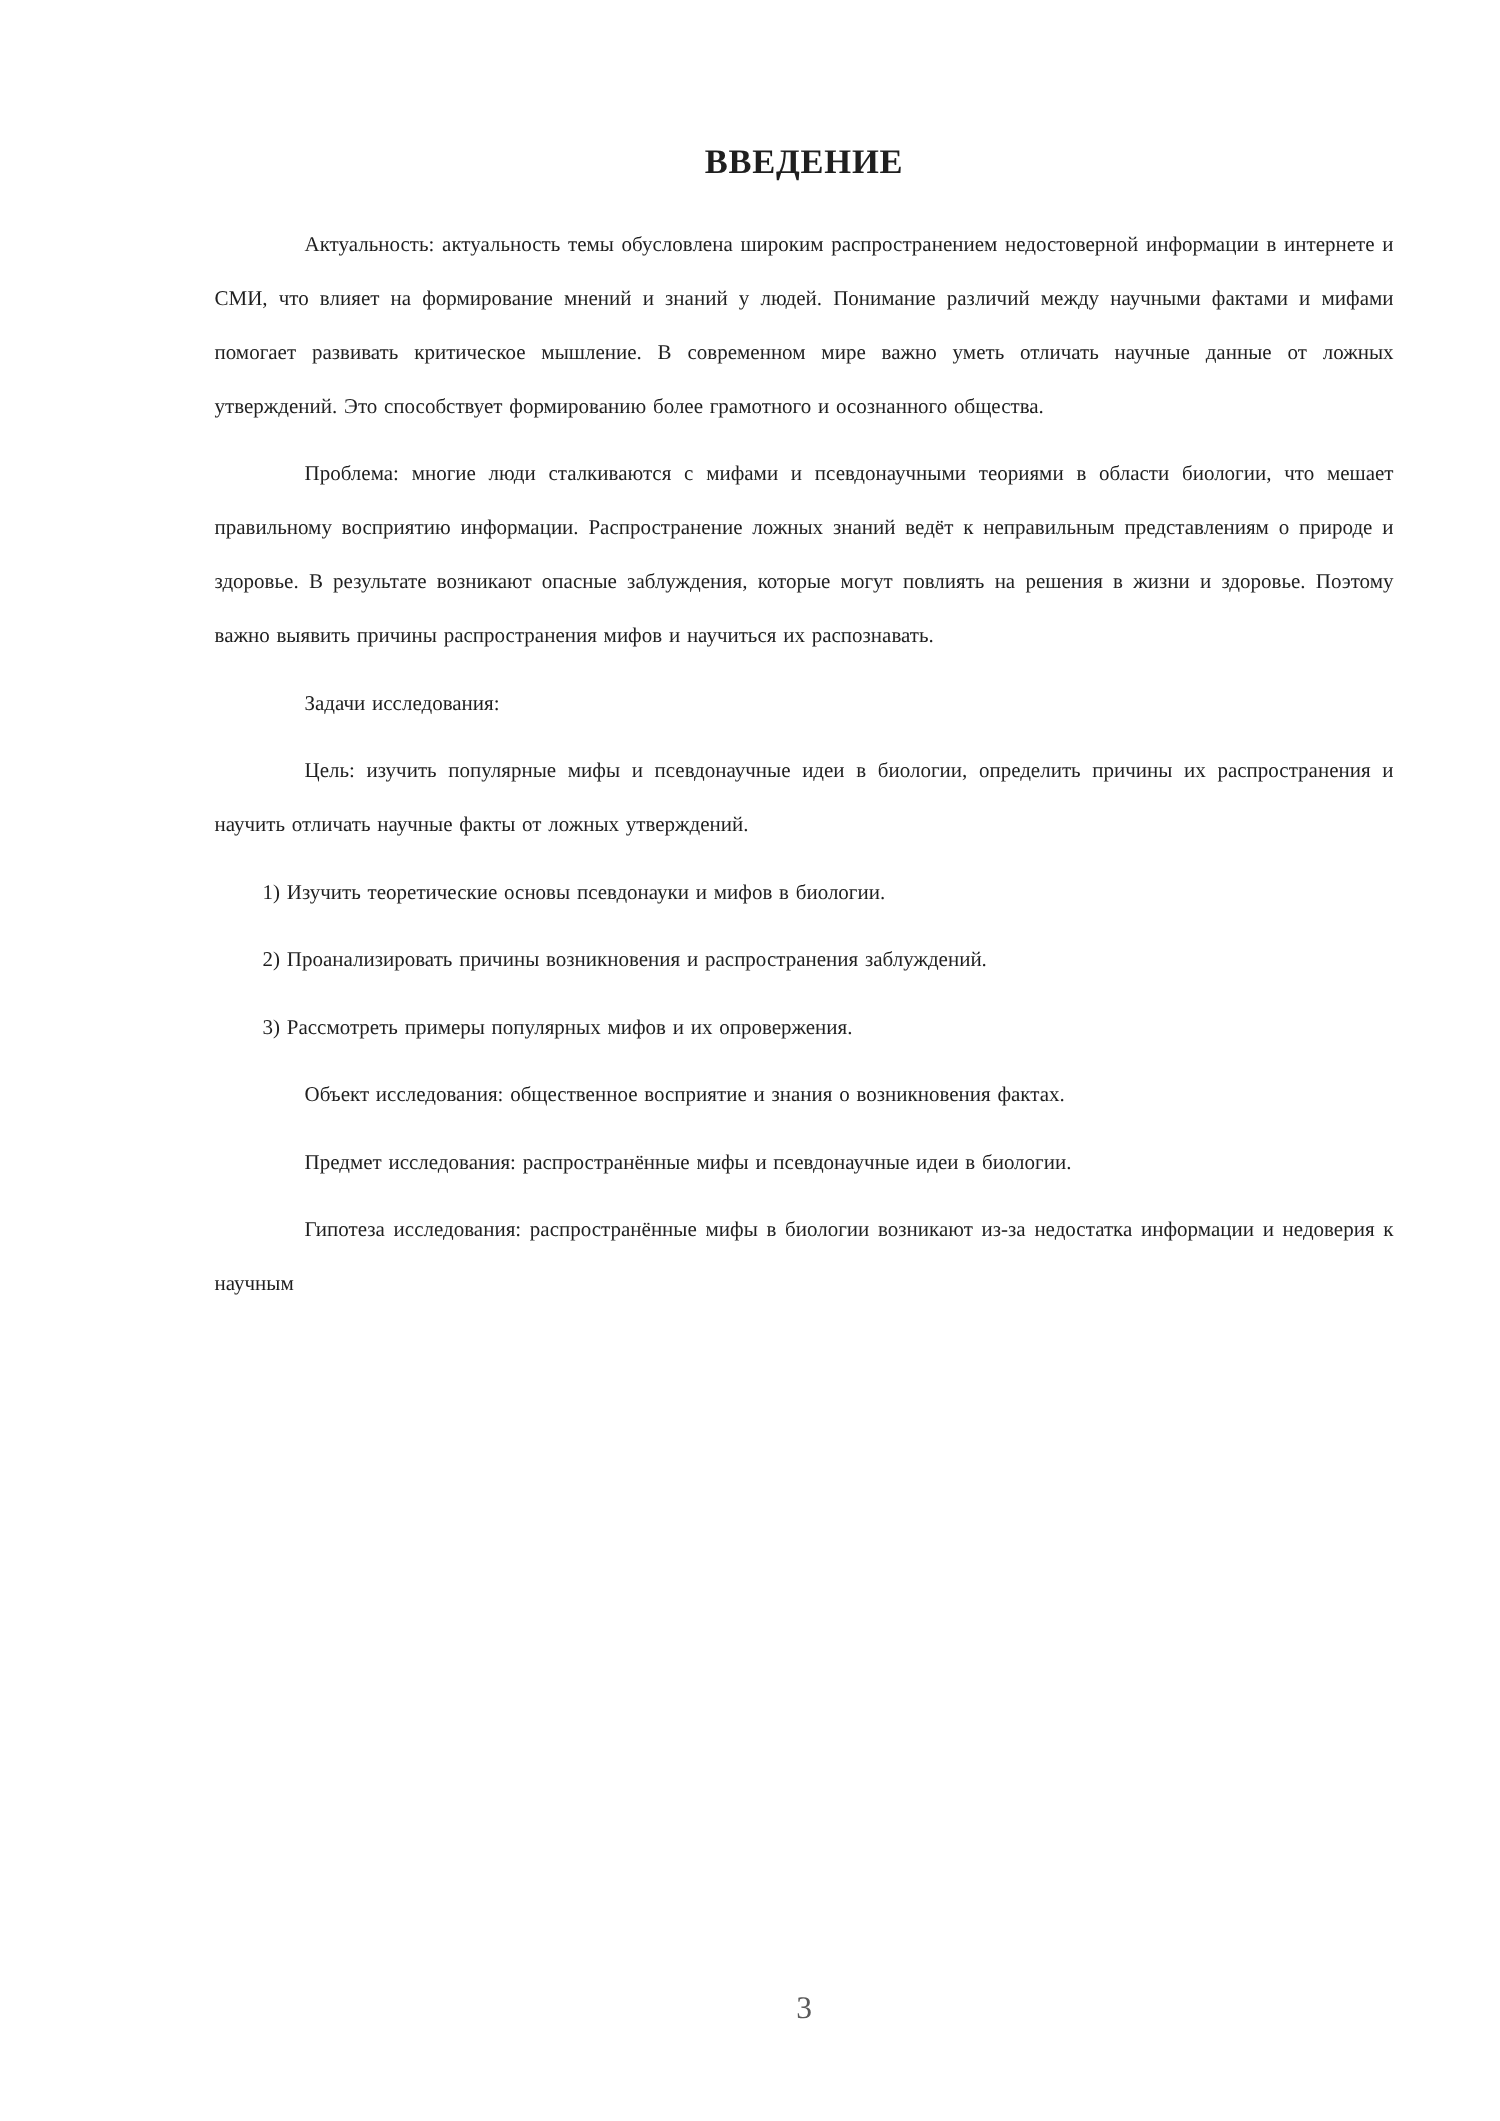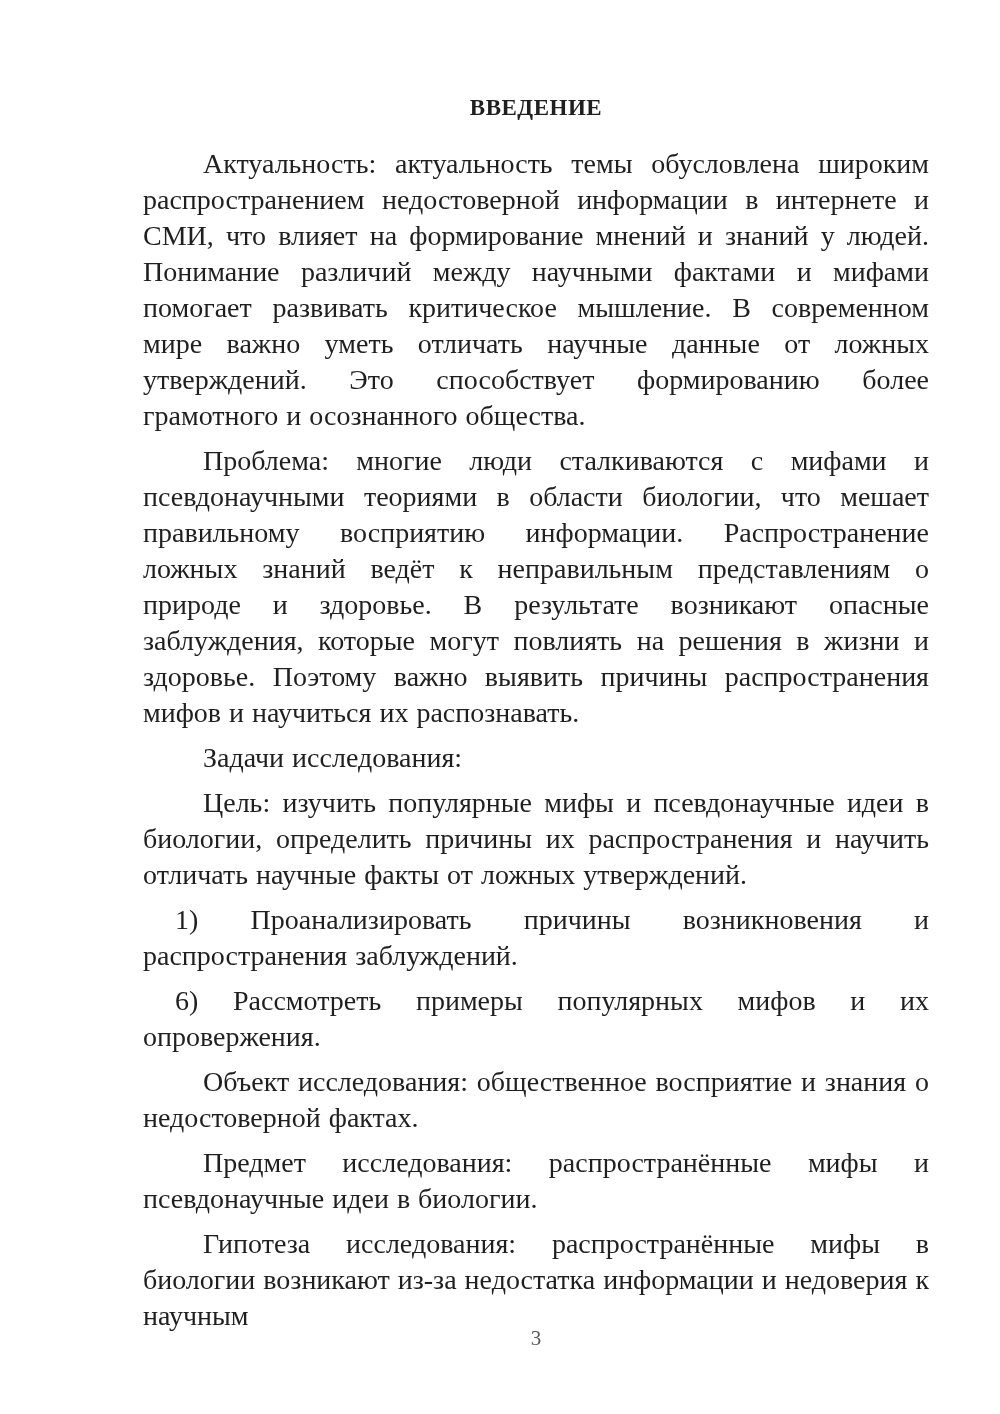--- a/index.html
+++ b/index.html
@@ -26,21 +26,21 @@
   .doc-title {
     margin: 0 0 23px 0;
     font-size: 23px;
     line-height: 31px;
     font-weight: bold;
     text-align: center;
     letter-spacing: 0.5px;
   }
   .paragraphs p {
     margin: 0 0 9px 0;
-    font-size: 28px;
+    font-size: 14px;
     line-height: 36px;
     text-align: justify;
     text-indent: 60px;
     word-spacing: 1px;
   }
   .paragraphs p.list {
     text-indent: 32px;
   }
   .page-number {
     position: absolute;
@@ -57,21 +57,22 @@
 <body>
 
 <div class="page">
   <div class="content">
     <h1 class="doc-title">ВВЕДЕНИЕ</h1>
     <div class="paragraphs">
         <p class="body">Актуальность: актуальность темы обусловлена широким распространением недостоверной информации в интернете и СМИ, что влияет на формирование мнений и знаний у людей. Понимание различий между научными фактами и мифами помогает развивать критическое мышление. В современном мире важно уметь отличать научные данные от ложных утверждений. Это способствует формированию более грамотного и осознанного общества.</p>
         <p class="body">Проблема: многие люди сталкиваются с мифами и псевдонаучными теориями в области биологии, что мешает правильному восприятию информации. Распространение ложных знаний ведёт к неправильным представлениям о природе и здоровье. В результате возникают опасные заблуждения, которые могут повлиять на решения в жизни и здоровье. Поэтому важно выявить причины распространения мифов и научиться их распознавать.</p>
         <p class="body">Задачи исследования:</p>
         <p class="body">Цель: изучить популярные мифы и псевдонаучные идеи в биологии, определить причины их распространения и научить отличать научные факты от ложных утверждений.</p>
-        <p class="list">1) Проанализировать причины возникновения и распространения заблуждений.</p>
-        <p class="list">6) Рассмотреть примеры популярных мифов и их опровержения.</p>
-        <p class="body">Объект исследования: общественное восприятие и знания о недостоверной фактах.</p>
+        <p class="list">1) Изучить теоретические основы псевдонауки и мифов в биологии.</p>
+        <p class="list">2) Проанализировать причины возникновения и распространения заблуждений.</p>
+        <p class="list">3) Рассмотреть примеры популярных мифов и их опровержения.</p>
+        <p class="body">Объект исследования: общественное восприятие и знания о возникновения фактах.</p>
         <p class="body">Предмет исследования: распространённые мифы и псевдонаучные идеи в биологии.</p>
         <p class="body">Гипотеза исследования: распространённые мифы в биологии возникают из-за недостатка информации и недоверия к научным</p>
       </div>
   </div>
   <div class="page-number">3</div>
 </div>
 
 </body></html>

